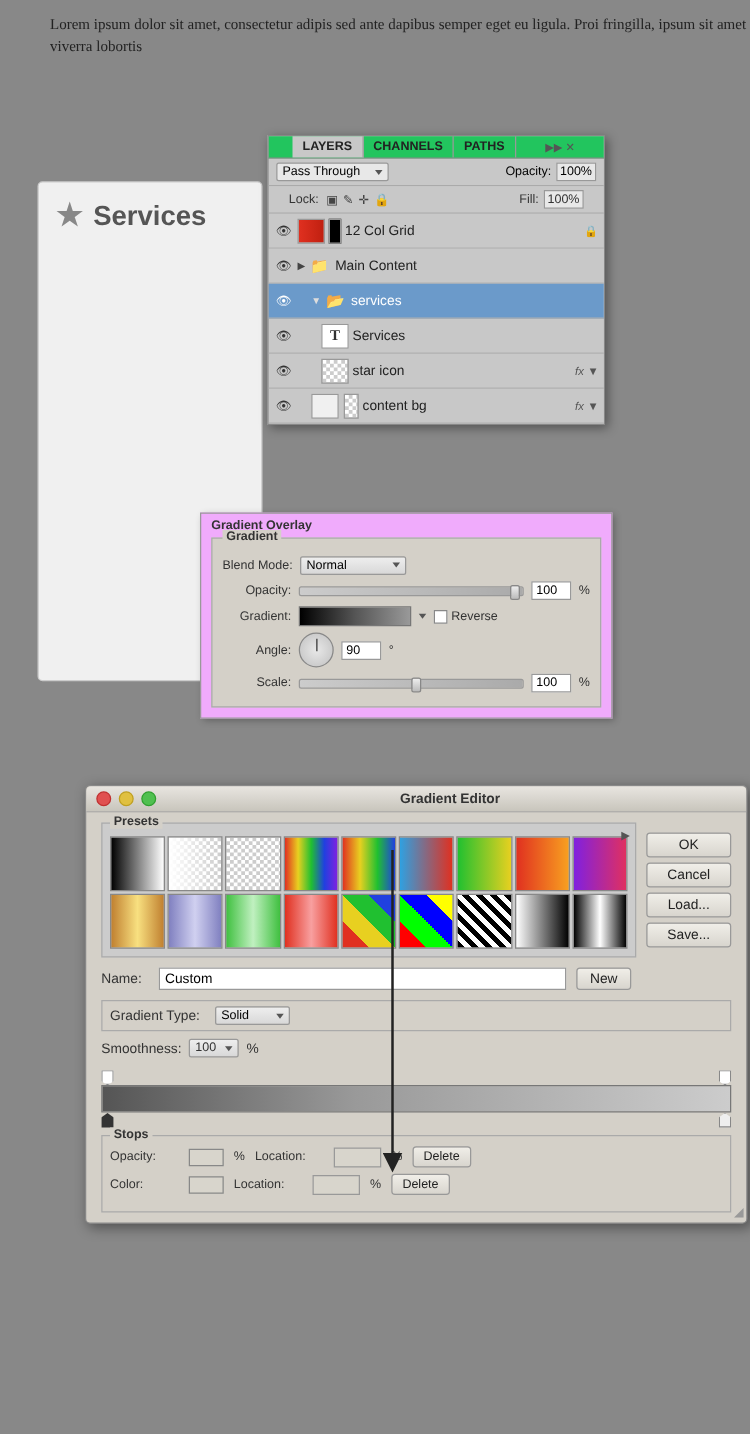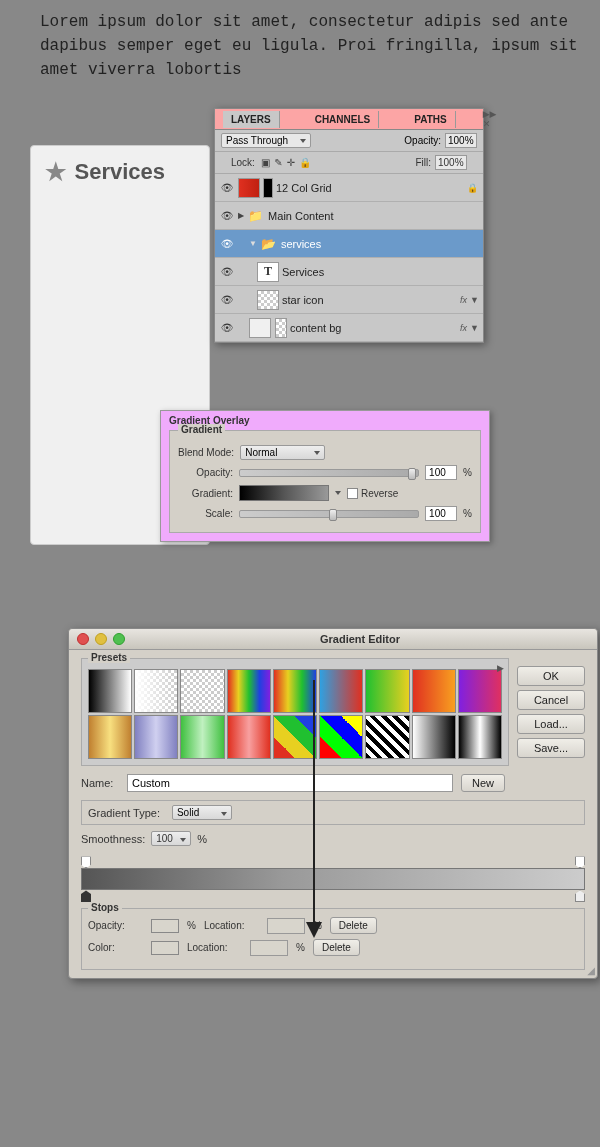--- a/index.html
+++ b/index.html
@@ -18,24 +18,24 @@
       position: absolute;
       top: 0; left: 0; right: 0; bottom: 0;
       background: #888;
     }
 
     .lorem-text {
       position: absolute;
       top: 10px;
       left: 40px;
       right: 0;
-      font-size: 16px;
+      font-size: 12px;
       color: #222;
       line-height: 1.5;
-      font-family: Liberation Mono, monospace;
+      font-family: Liberation Serif, serif;
     }
 
     .services-box {
       position: absolute;
       top: 145px;
       left: 30px;
       width: 180px;
       height: 400px;
       background: #f0f0f0;
       border: 1px solid #ccc;
@@ -63,25 +63,24 @@
       top: 108px;
       left: 214px;
       width: 270px;
       background: #c8c8c8;
       border: 1px solid #888;
       box-shadow: 2px 2px 8px rgba(0,0,0,0.4);
     }
 
     .layers-tabs {
       display: flex;
-      background: #fca5a5;
+      background: #22c55e;
       border-bottom: 1px solid #888;
       align-items: center;
-      padding: 0 8px;
-      gap: 27px;
+      padding: 0 19px;
     }
 
     .layers-tab {
       padding: 3px 8px;
       font-size: 10px;
       font-weight: bold;
       color: #222;
       border-right: 1px solid #999;
     }
 
@@ -826,20 +825,28 @@
       <span class="go-label">Gradient:</span>
       <div class="gradient-preview"></div>
       <span class="select-arrow"><span class="dropdown-arrow"></span></span>
       <label class="checkbox-label">
         <div class="go-checkbox"></div>
         <span>Reverse</span>
       </label>
     </div>
 
 
+    <div class="go-row">
+      <span class="go-label">Angle:</span>
+      <div class="go-angle-knob">
+        <div class="go-angle-line"></div>
+      </div>
+      <input class="go-input" type="text" value="90" style="width: 32px;">
+      <span class="go-pct">°</span>
+    </div>
 
     <div class="go-row">
       <span class="go-label">Scale:</span>
       <div class="go-slider" style="width:80px;">
         <div class="go-slider-thumb" style="left:50%;"></div>
       </div>
       <input class="go-input" type="text" value="100" style="width: 32px;">
       <span class="go-pct">%</span>
     </div>
   </div>

